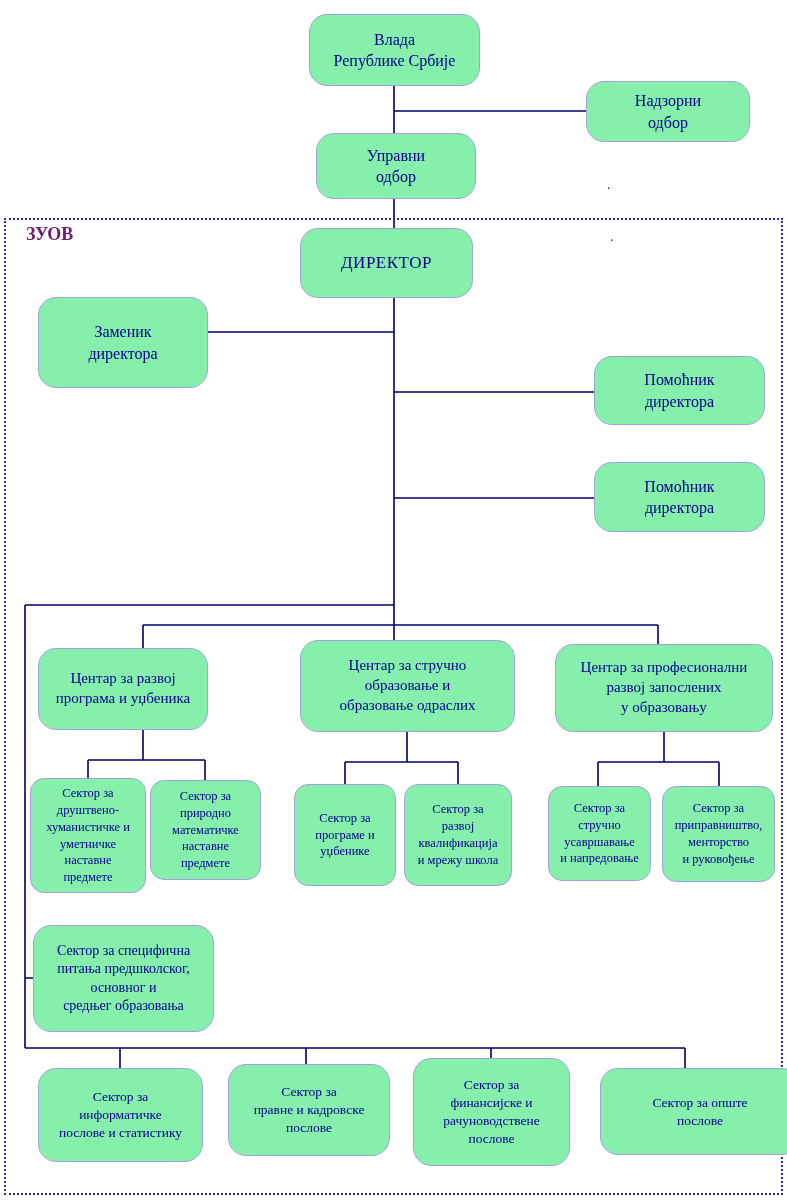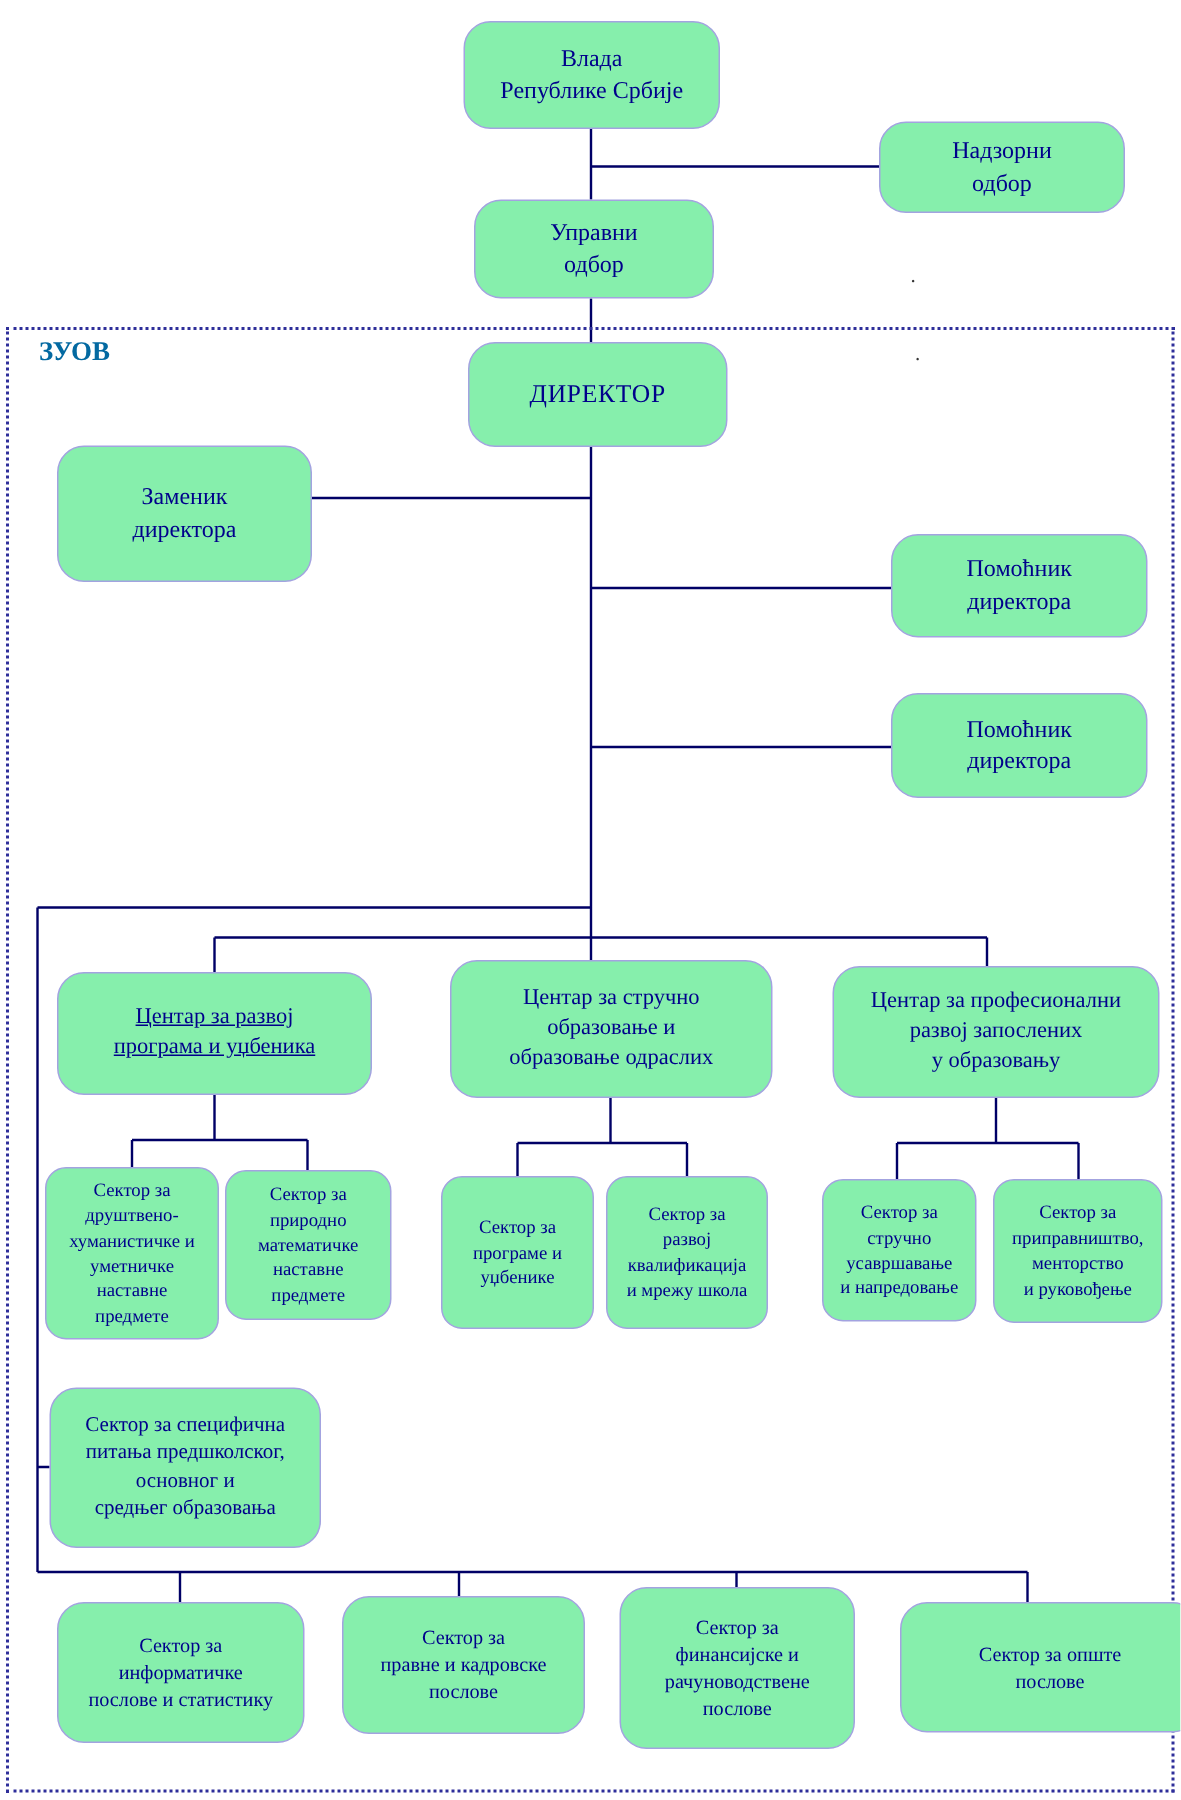--- a/index.html
+++ b/index.html
@@ -44,40 +44,40 @@
     box-sizing: border-box;
     left: 4px; top: 218px;
     width: 779px; height: 977px;
     border: 2px dotted #2e2e9a;
   }
   #zuov-label {
     position: absolute;
     left: 26px; top: 224px;
     font-weight: bold;
     font-size: 18px;
-    color: #0369a1;
+    color: #701a75;
   }
   .stray {
     position: absolute;
     color: #333333;
     font-size: 14px;
     line-height: 1;
   }
   #stray-1 { left: 607px; top: 178px; }
   #stray-2 { left: 610px; top: 230px; }
 
   
   #n-vlada     { left: 309px; top: 14px;   width: 171px; height: 72px; }
   #n-nadzorni  { left: 586px; top: 81px;   width: 164px; height: 61px; }
   #n-upravni   { left: 316px; top: 133px;  width: 160px; height: 66px; }
-  #n-direktor  { left: 312px; top: 228px;  width: 173px; height: 70px; }
+  #n-direktor  { left: 300px; top: 228px;  width: 173px; height: 70px; }
   #n-zamenik   { left: 38px;  top: 297px;  width: 170px; height: 91px; }
   #n-pomocnik1 { left: 594px; top: 356px;  width: 171px; height: 69px; }
   #n-pomocnik2 { left: 594px; top: 462px;  width: 171px; height: 70px; }
-  #n-centar1   { left: 38px;  top: 648px;  width: 210px; height: 82px; text-decoration: underline; }
+  #n-centar1   { left: 38px;  top: 648px;  width: 170px; height: 82px; }
   #n-centar2   { left: 300px; top: 640px;  width: 215px; height: 92px; }
   #n-centar3   { left: 555px; top: 644px;  width: 218px; height: 88px; }
   #n-s_dh      { left: 30px;  top: 778px;  width: 116px; height: 115px; }
   #n-s_pm      { left: 150px; top: 780px;  width: 111px; height: 100px; }
   #n-s_prog    { left: 294px; top: 784px;  width: 102px; height: 102px; }
   #n-s_kval    { left: 404px; top: 784px;  width: 108px; height: 102px; }
   #n-s_usavr   { left: 548px; top: 786px;  width: 103px; height: 95px; }
   #n-s_priprav { left: 662px; top: 786px;  width: 113px; height: 96px; }
   #n-s_spec    { left: 33px;  top: 925px;  width: 181px; height: 107px; }
   #n-s_inf     { left: 38px;  top: 1068px; width: 165px; height: 94px; }

